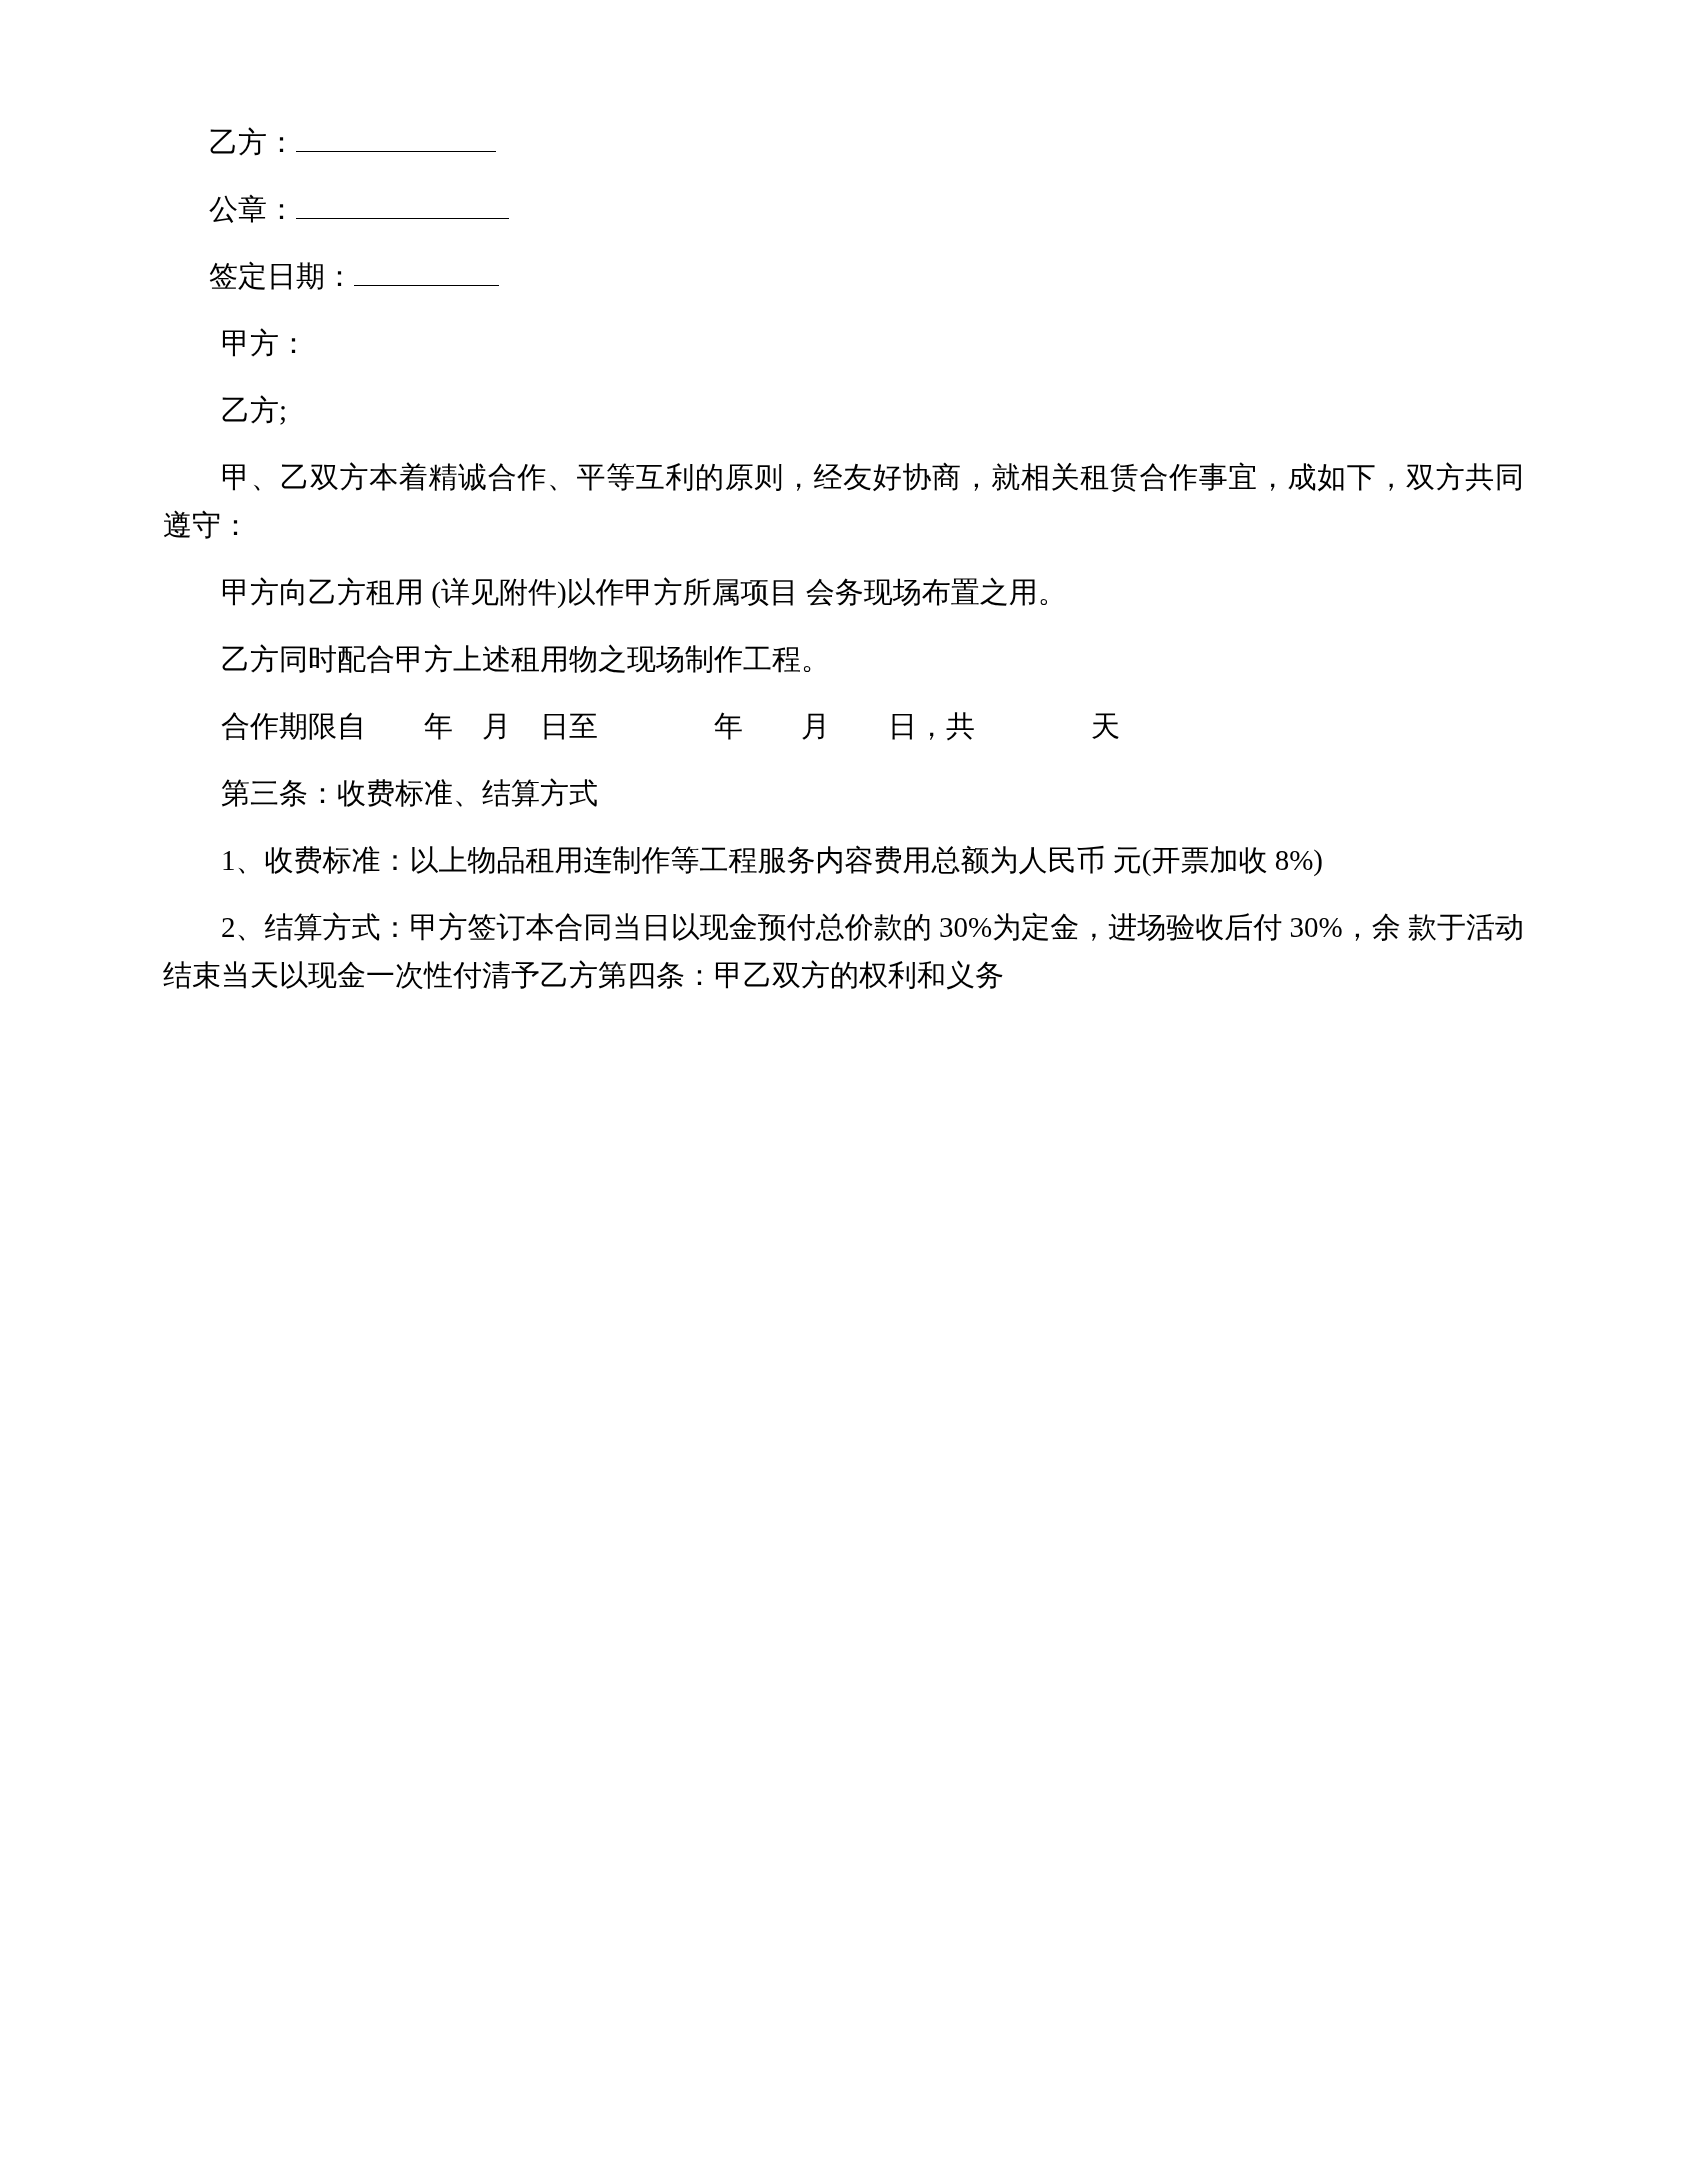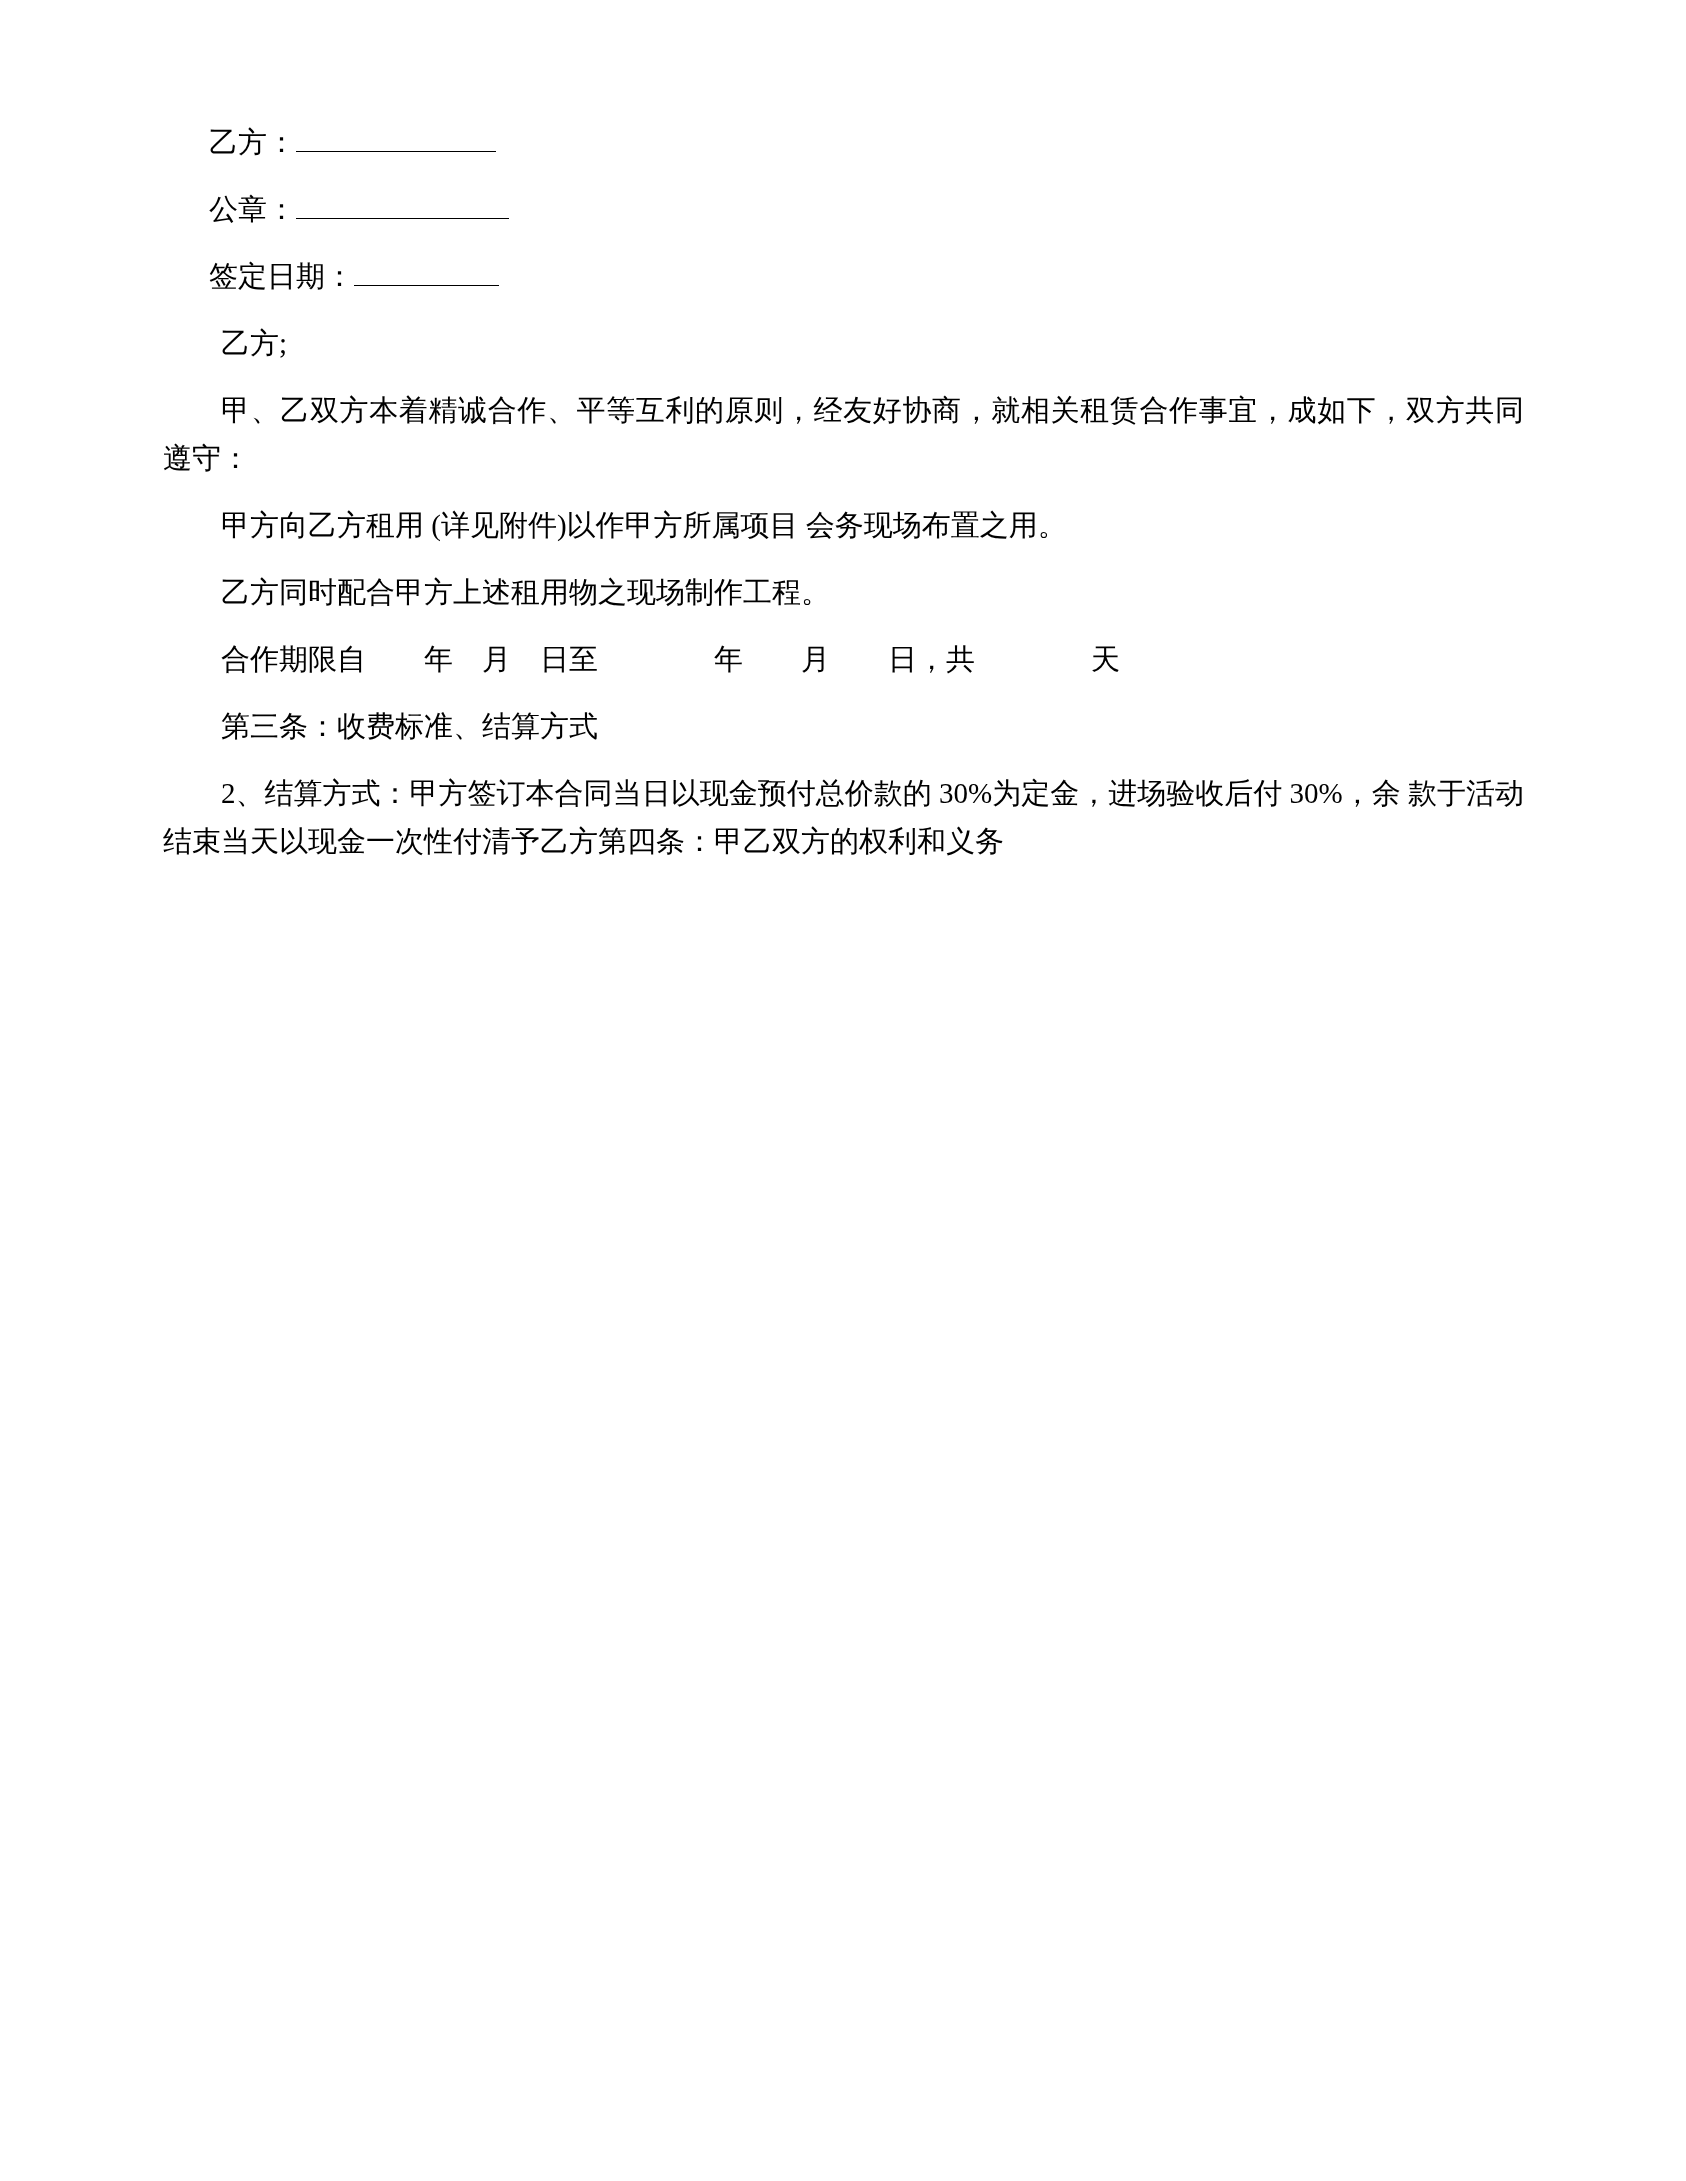--- a/index.html
+++ b/index.html
@@ -47,32 +47,34 @@
 
 <div class="page">
 
   <p class="fill-line"><span>乙方：</span><span class="blank" style="width:200px"></span></p>
 
   <p class="fill-line"><span>公章：</span><span class="blank" style="width:213px"></span></p>
 
 
   <p class="fill-line"><span>签定日期：</span><span class="blank" style="width:145px"></span></p>
 
+  <p class="para">甲方：</p>
 
   <p class="para">乙方;</p>
 
   <p class="para">甲、乙双方本着精诚合作、平等互利的原则，经友好协商，就相关租赁合作事宜，成如下，双方共同遵守：</p>
 
 
   <p class="para">甲方向乙方租用 (详见附件)以作甲方所属项目 会务现场布置之用。</p>
 
   <p class="para">乙方同时配合甲方上述租用物之现场制作工程。</p>
 
 
   <p class="para">合作期限自　　年　月　日至　　　　年　　月　　日，共　　　　天</p>
 
   <p class="para">第三条：收费标准、结算方式</p>
 
+  <p class="para">1、收费标准：以上物品租用连制作等工程服务内容费用总额为人民币 元(开票加收 8%)</p>
 
   <p class="para">2、结算方式：甲方签订本合同当日以现金预付总价款的 30%为定金，进场验收后付 30%，余 款于活动结束当天以现金一次性付清予乙方第四条：甲乙双方的权利和义务</p>
 
 </div>
 
 
 </body></html>

